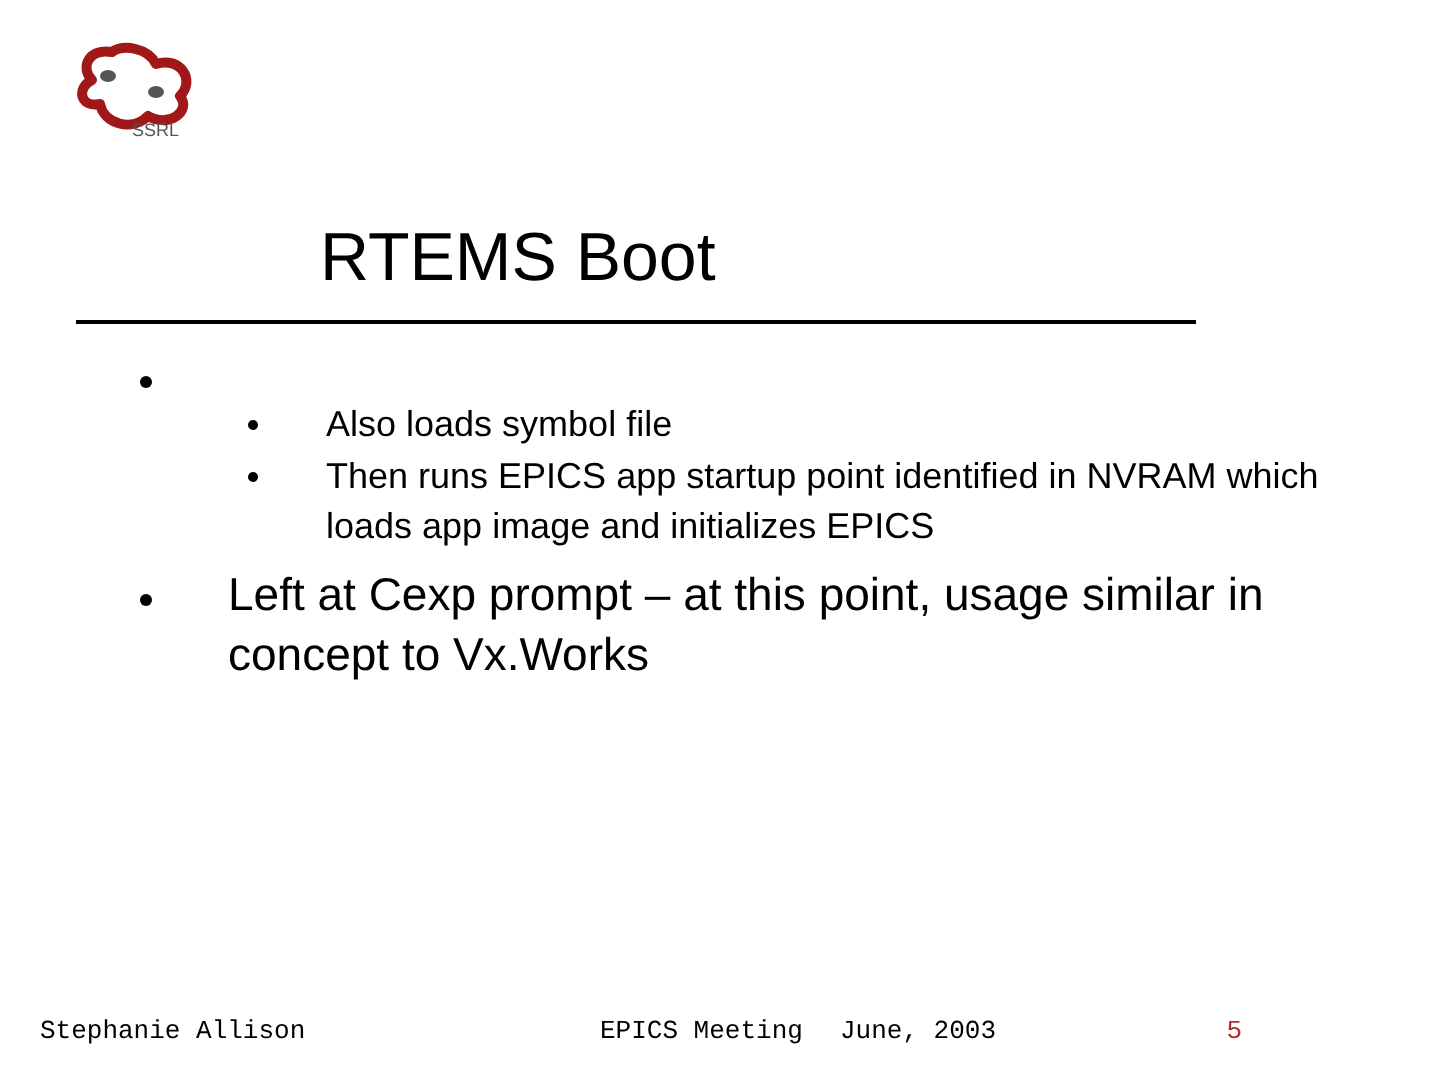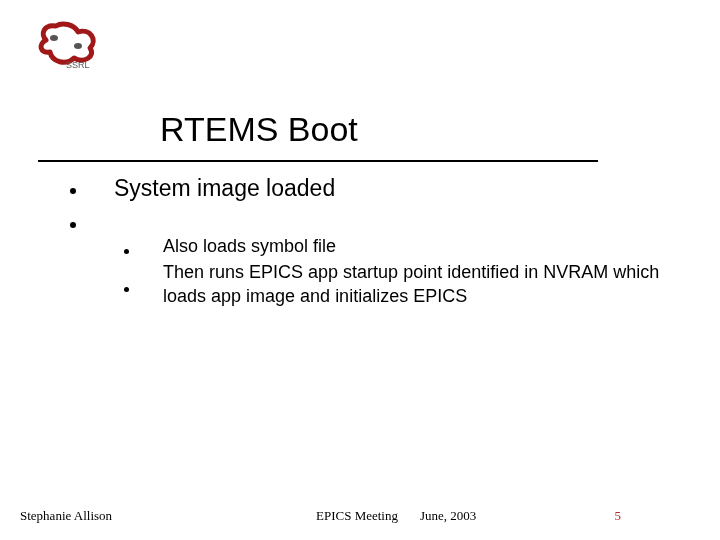--- a/index.html
+++ b/index.html
@@ -59,21 +59,21 @@
     color: #000;
     line-height: 1.3;
   }
   .lvl2-group {
     margin-top: 6px;
     margin-left: 54px;
     margin-bottom: 8px;
   }
   .lvl2 {
     display: flex;
-    align-items: center;
+    align-items: flex-start;
     margin-bottom: 2px;
   }
   .lvl2 .bullet {
     width: 5px;
     height: 5px;
     background: #000;
     border-radius: 50%;
     margin-top: 10px;
     margin-right: 34px;
     flex-shrink: 0;
@@ -83,27 +83,27 @@
     font-size: 18px;
     color: #000;
     line-height: 1.35;
   }
   .footer {
     position: absolute;
     bottom: 12px;
     left: 0;
     width: 637px;
     height: 20px;
-    font-family: Liberation Serif, serif;
+    font-family: Liberation Mono, monospace;
     font-size: 13px;
     color: #000;
     text-align: right;
   }
   .footer-left { position: absolute; left: 20px; }
-  .footer-center { position: absolute; left: 316px; }
+  .footer-center { position: absolute; left: 300px; }
   .footer-date { position: absolute; left: 420px; }
   .footer-page {
     position: absolute;
     right: 16px;
     color: #b62a2a;
   }
 </style>
 </head>
 <body>
 
@@ -114,40 +114,40 @@
     <ellipse cx="44" cy="28" rx="4" ry="3" fill="#555"></ellipse>
     <text x="32" y="50" font-family="Arial" font-size="9" fill="#555">SSRL</text>
   </svg>
 </div>
 
 <div class="title">RTEMS Boot</div>
 <div class="rule"></div>
 
 <div class="content">
 
-  <div class="lvl1">
-    <div class="bullet"></div>
-    <div class="text">System image loaded</div>
-  </div>
 
   <div class="lvl1">
     <div class="bullet"></div>
   </div>
 
   <div class="lvl2-group">
     <div class="lvl2">
       <div class="bullet"></div>
       <div class="text">Also loads symbol file</div>
     </div>
     <div class="lvl2">
       <div class="bullet"></div>
       <div class="text">Then runs EPICS app startup point identified in NVRAM which loads app image and initializes EPICS</div>
     </div>
   </div>
 
+  <div class="lvl1">
+    <div class="bullet"></div>
+    <div class="text">Left at Cexp prompt – at this point, usage similar in concept to Vx.Works</div>
+  </div>
 
 </div>
 
 <div class="footer">
   <span class="footer-left">Stephanie Allison</span>
   <span class="footer-center">EPICS Meeting</span>
   <span class="footer-date">June, 2003</span>
   <span class="footer-page">5</span>
 </div>
 

